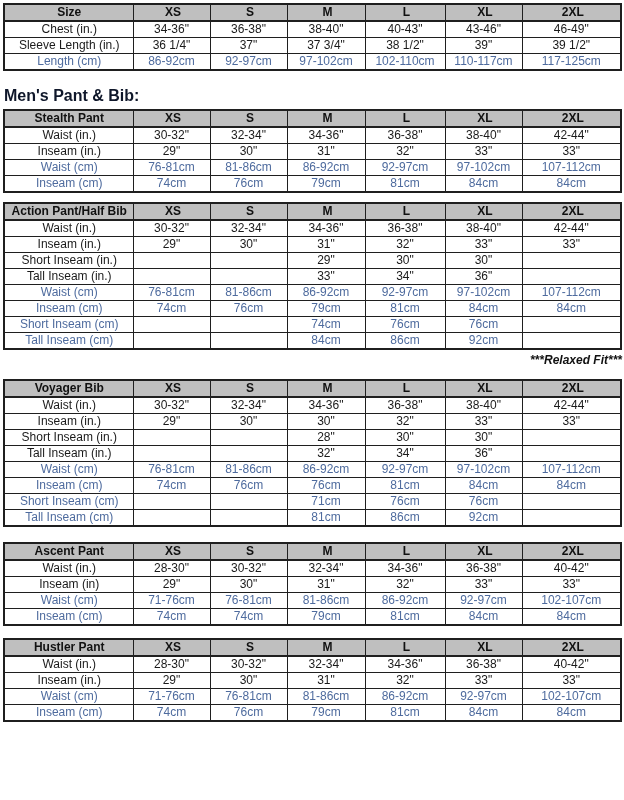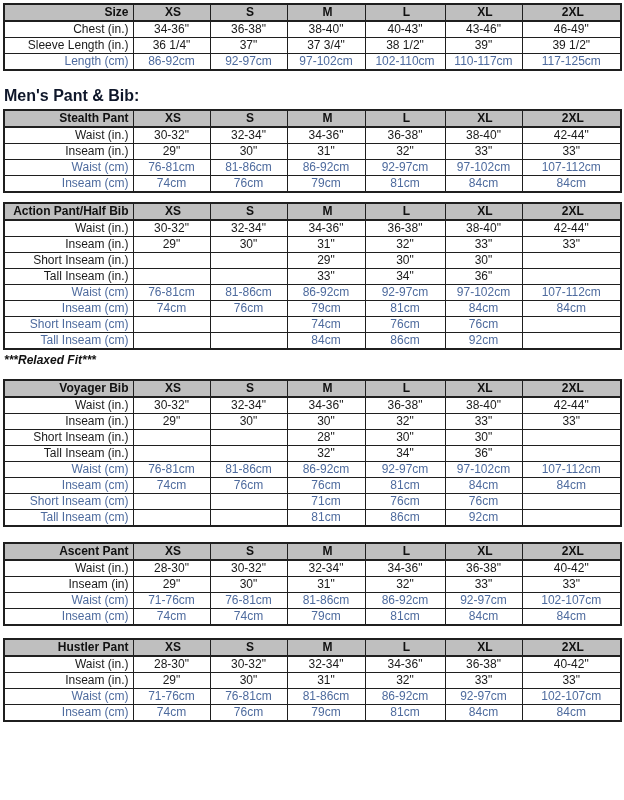--- a/index.html
+++ b/index.html
@@ -27,20 +27,21 @@
     color: #0f172a;
     margin: 16px 0 4px 1px;
   }
   .note {
     font-size: 12px;
     line-height: 15px;
     font-weight: bold;
     font-style: italic;
     color: #111111;
     margin: 3px 0 2px 1px;
+    text-align: right;
   }
   table.tbl {
     border-collapse: collapse;
     table-layout: fixed;
     width: 617px;
     border: 2px solid var(--border, #1f1f1f);
   }
   col.c0 { width: 129px; }
   col.c1 { width: 77px; }
   col.c2 { width: 77px; }
@@ -58,21 +59,21 @@
     white-space: nowrap;
     overflow: hidden;
   }
   .tbl th {
     background: var(--header-bg, #bfbfbf);
     font-weight: bold;
     color: #111111;
     border-bottom: 2px solid var(--border, #1f1f1f);
     padding-left: 7px;
   }
-  .tbl th.first, .tbl td.label { text-align: right; padding-left: 5px; }
+  .tbl th.first, .tbl td.label { text-align: center; padding-left: 5px; }
   .tbl tr.cm td { color: var(--cm-text, #4e6b9e); }
   .slot { margin: 0; }
   #slot-2 { margin-top: 9px; border-radius: 21px; }
   #slot-3 { margin-top: 11px; }
   #slot-4 { margin-top: 15px; }
   #slot-5 { margin-top: 12px; }
 </style>
 </head>
 <body>
 

